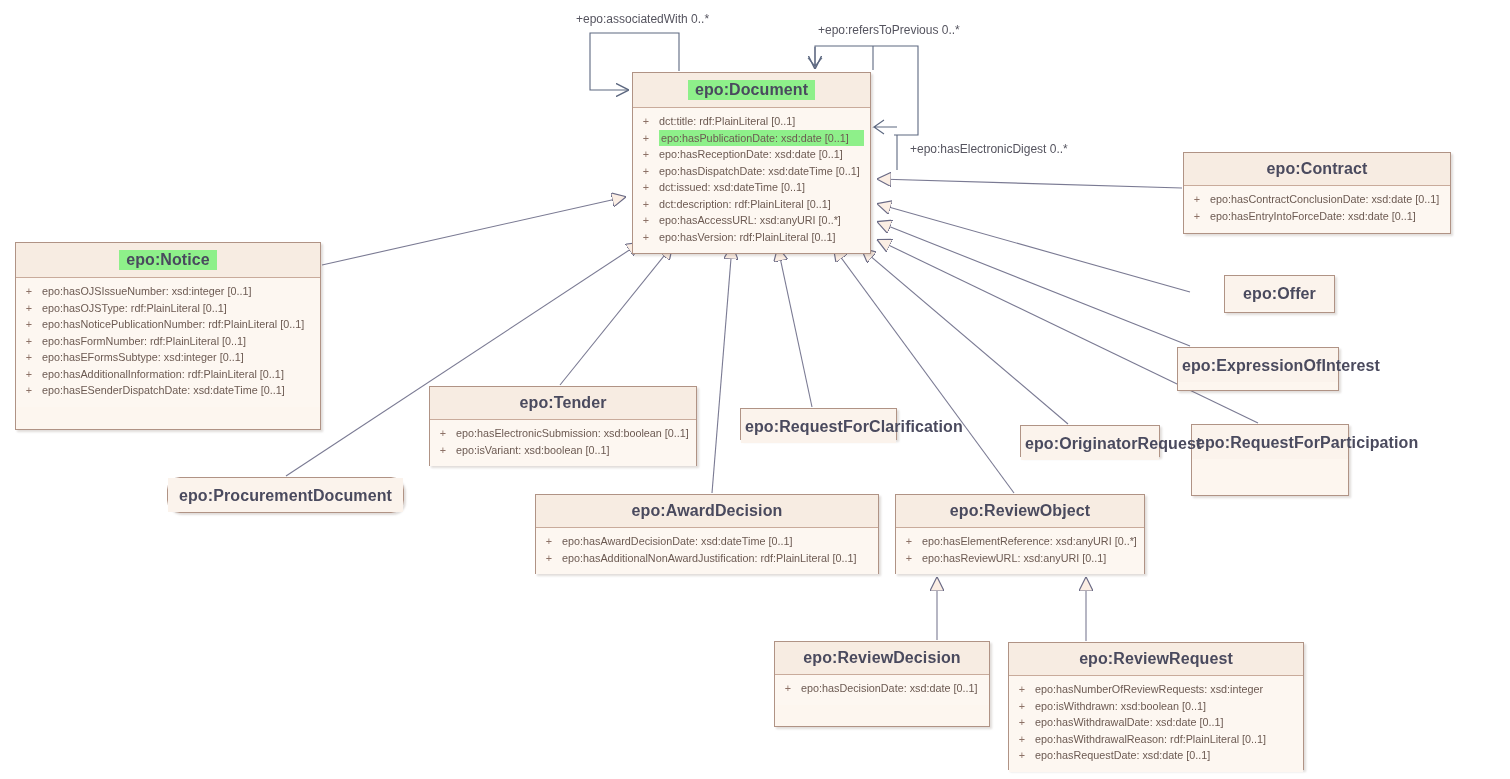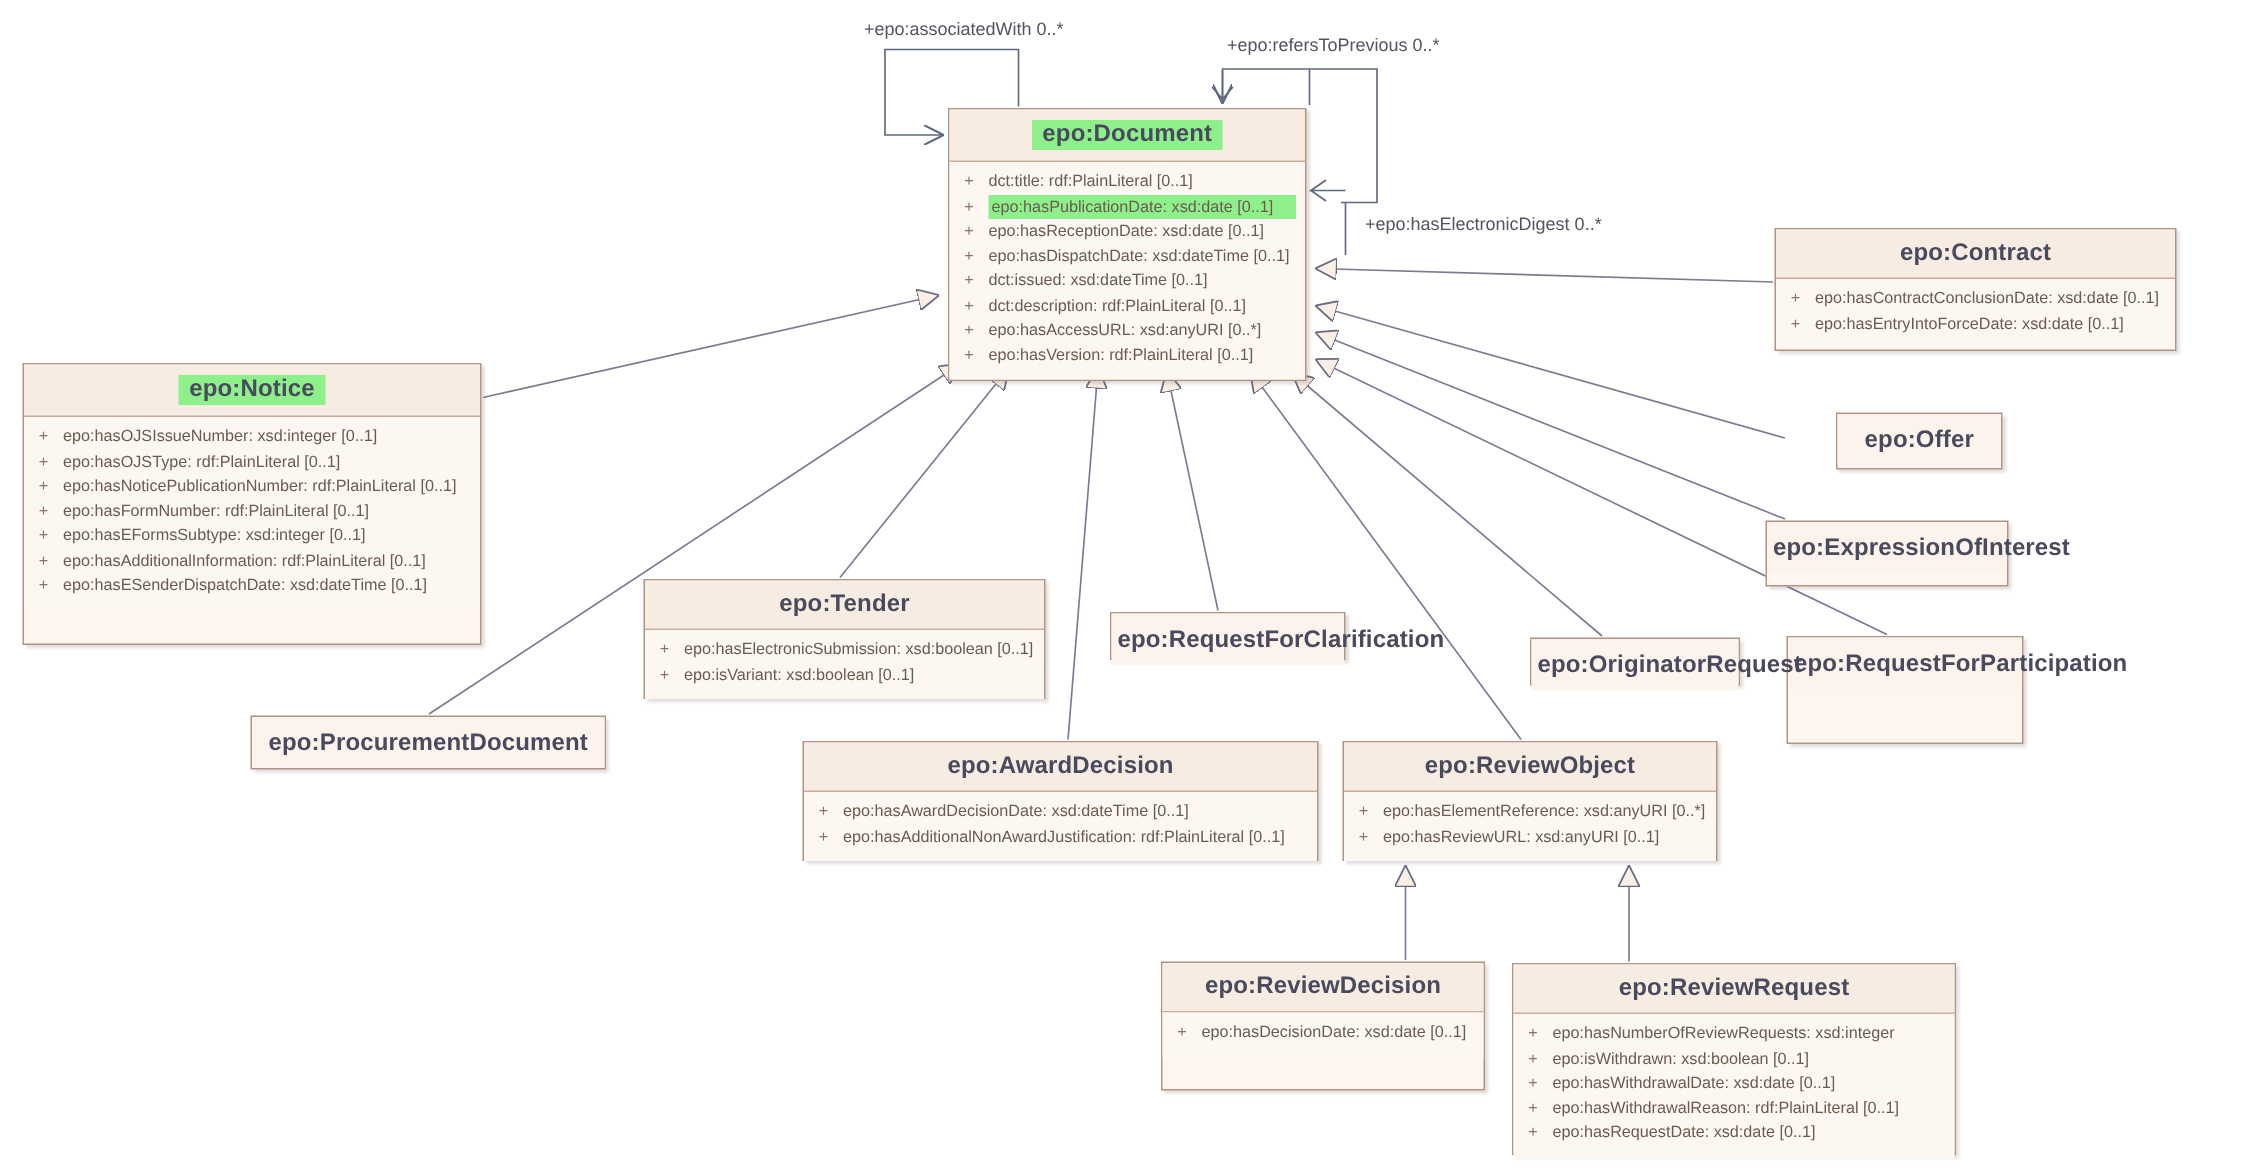--- a/index.html
+++ b/index.html
@@ -252,21 +252,21 @@
           </div>
           <div class="attr-row">
             <span class="attr-plus">+</span>
             <span class="attr-text">epo:isVariant: xsd:boolean [0..1]</span>
           </div>
         </div>
       </div>
       <div class="uml-class title-only" style="left: 740px; top: 408px; width: 157px; height: 32px;">
         <div class="uml-header no-rule">epo:RequestForClarification</div>
       </div>
-      <div class="uml-class title-only" style="left: 167px; top: 477px; width: 237px; height: 36px;">
+      <div class="uml-class title-only" style="left: 167px; top: 477px; width: 237px; height: 36px; border-radius: 13px;">
         <div class="uml-header no-rule">epo:ProcurementDocument</div>
       </div>
       <div class="uml-class" style="left: 535px; top: 494px; width: 344px; height: 80px;">
         <div class="uml-header">epo:AwardDecision</div>
         <div class="uml-body">
           <div class="attr-row">
             <span class="attr-plus">+</span>
             <span class="attr-text">epo:hasAwardDecisionDate: xsd:dateTime [0..1]</span>
           </div>
           <div class="attr-row">

